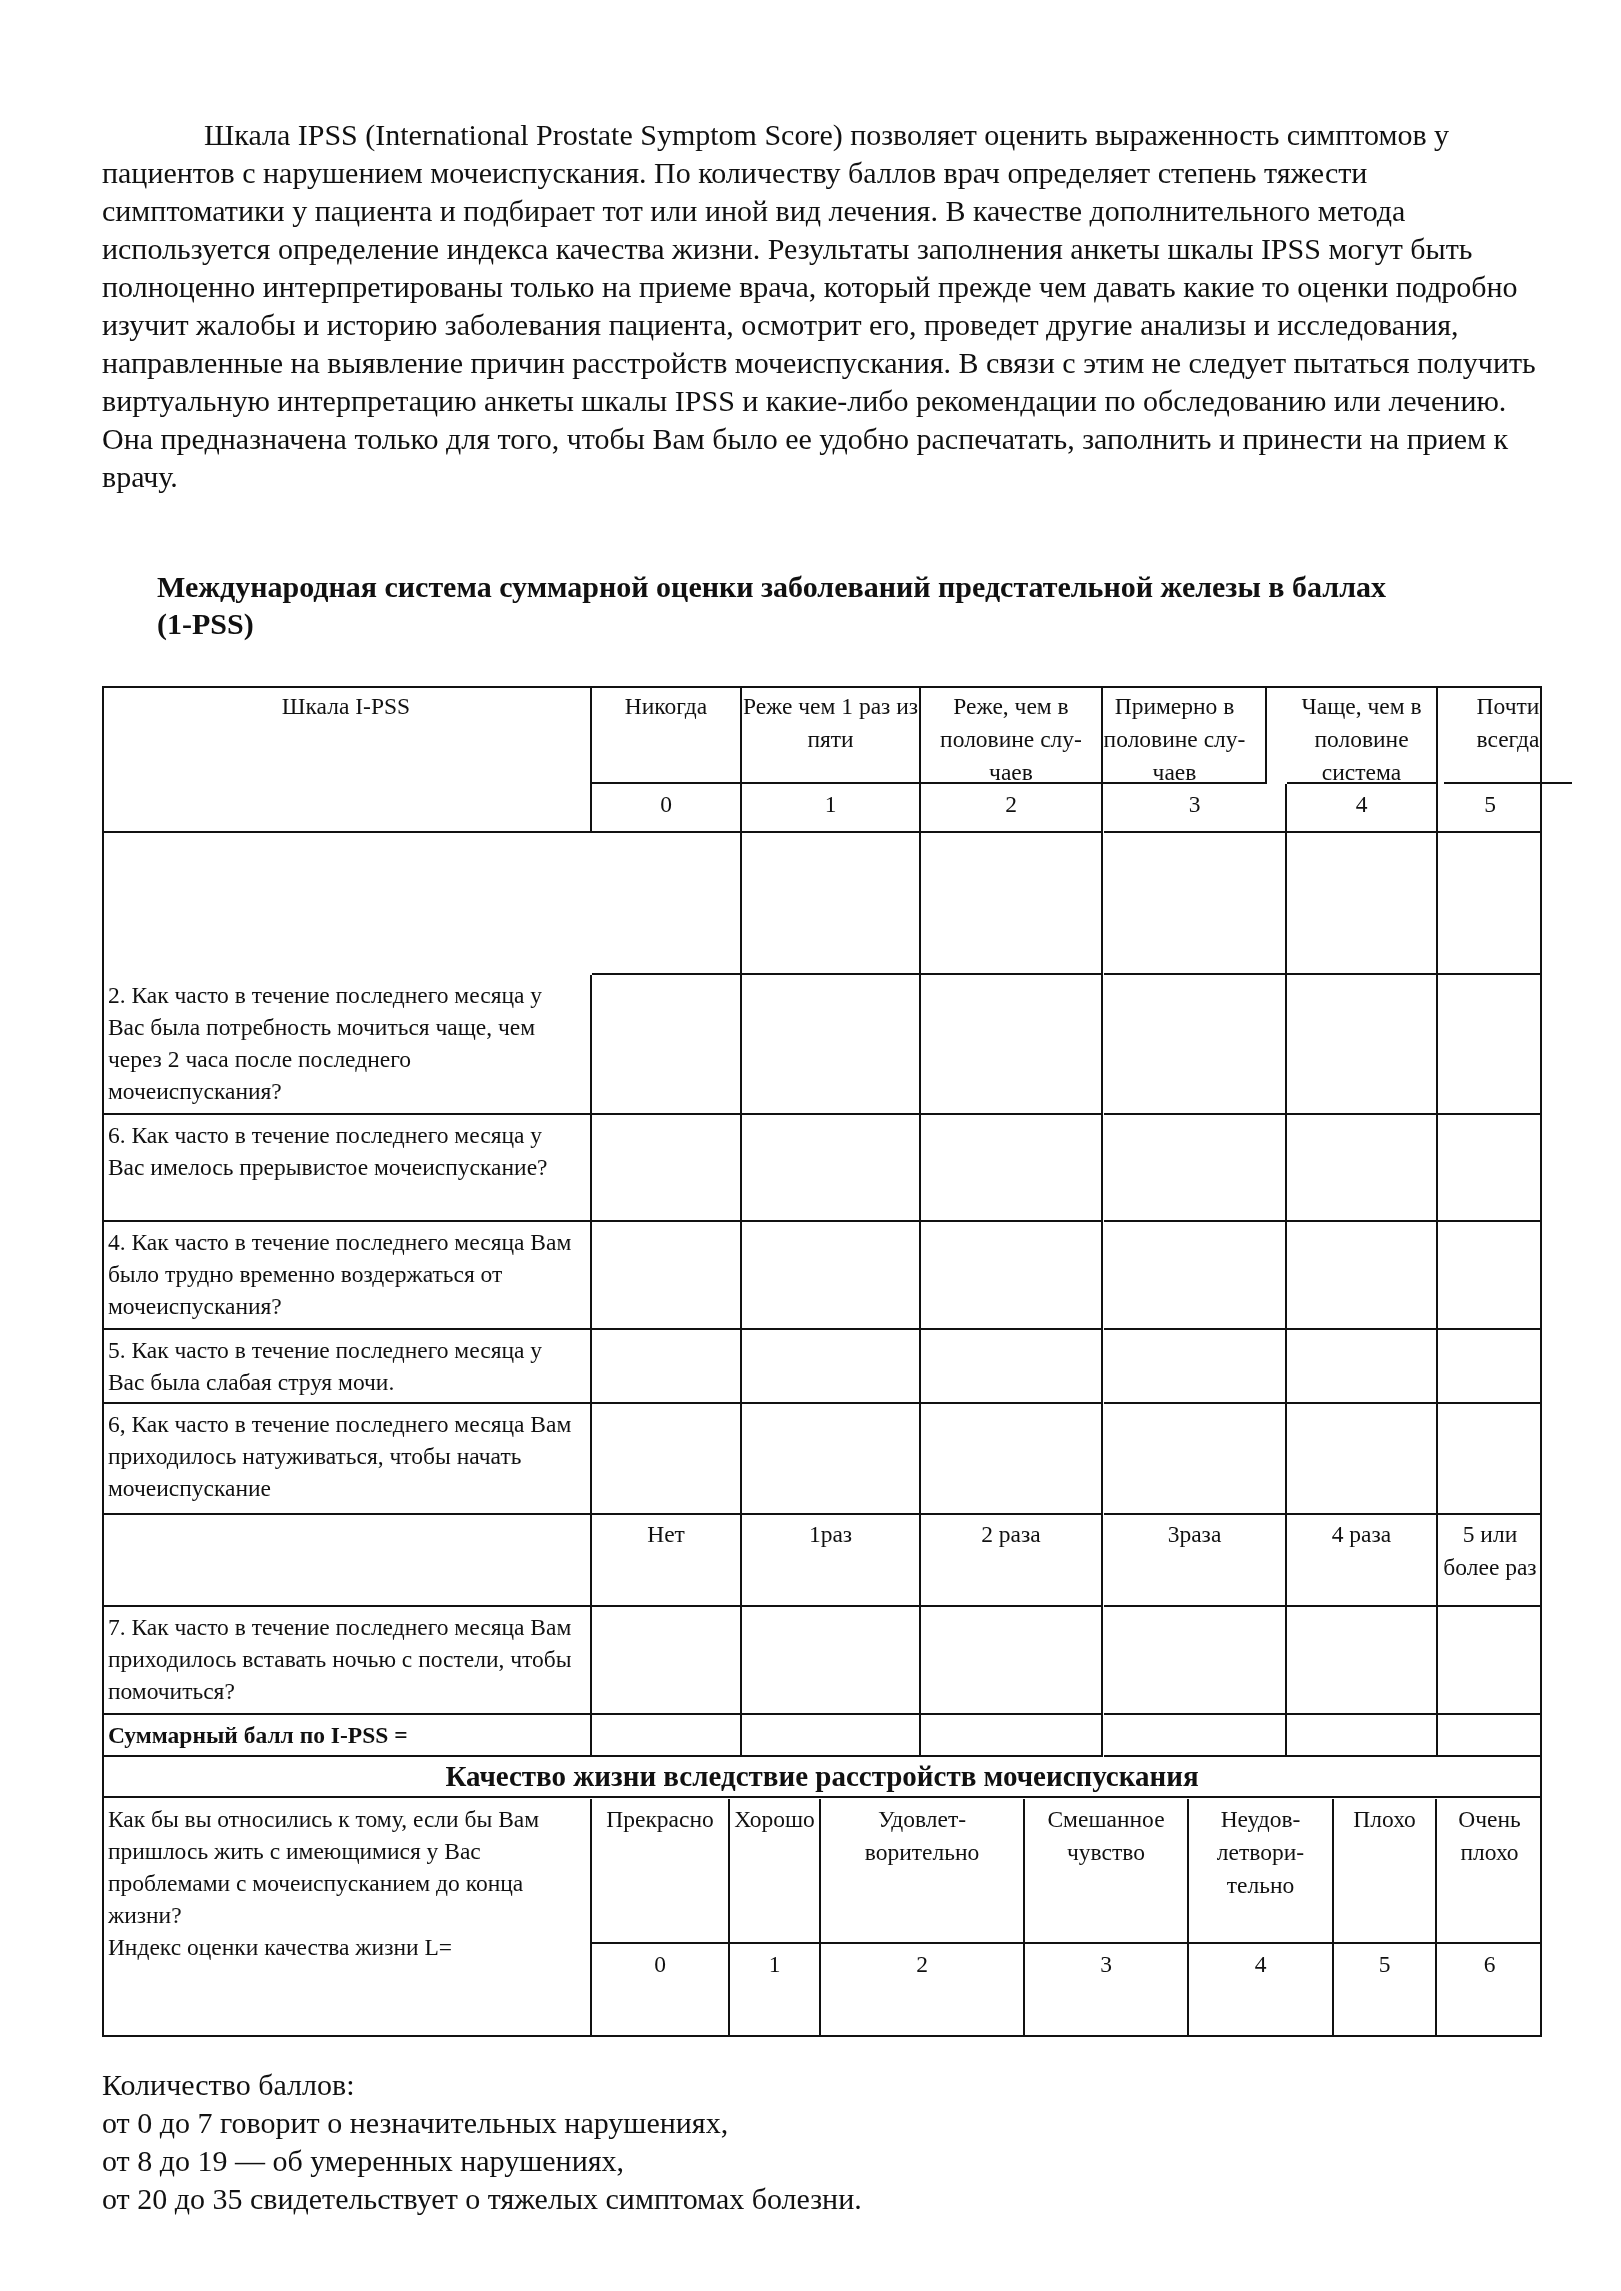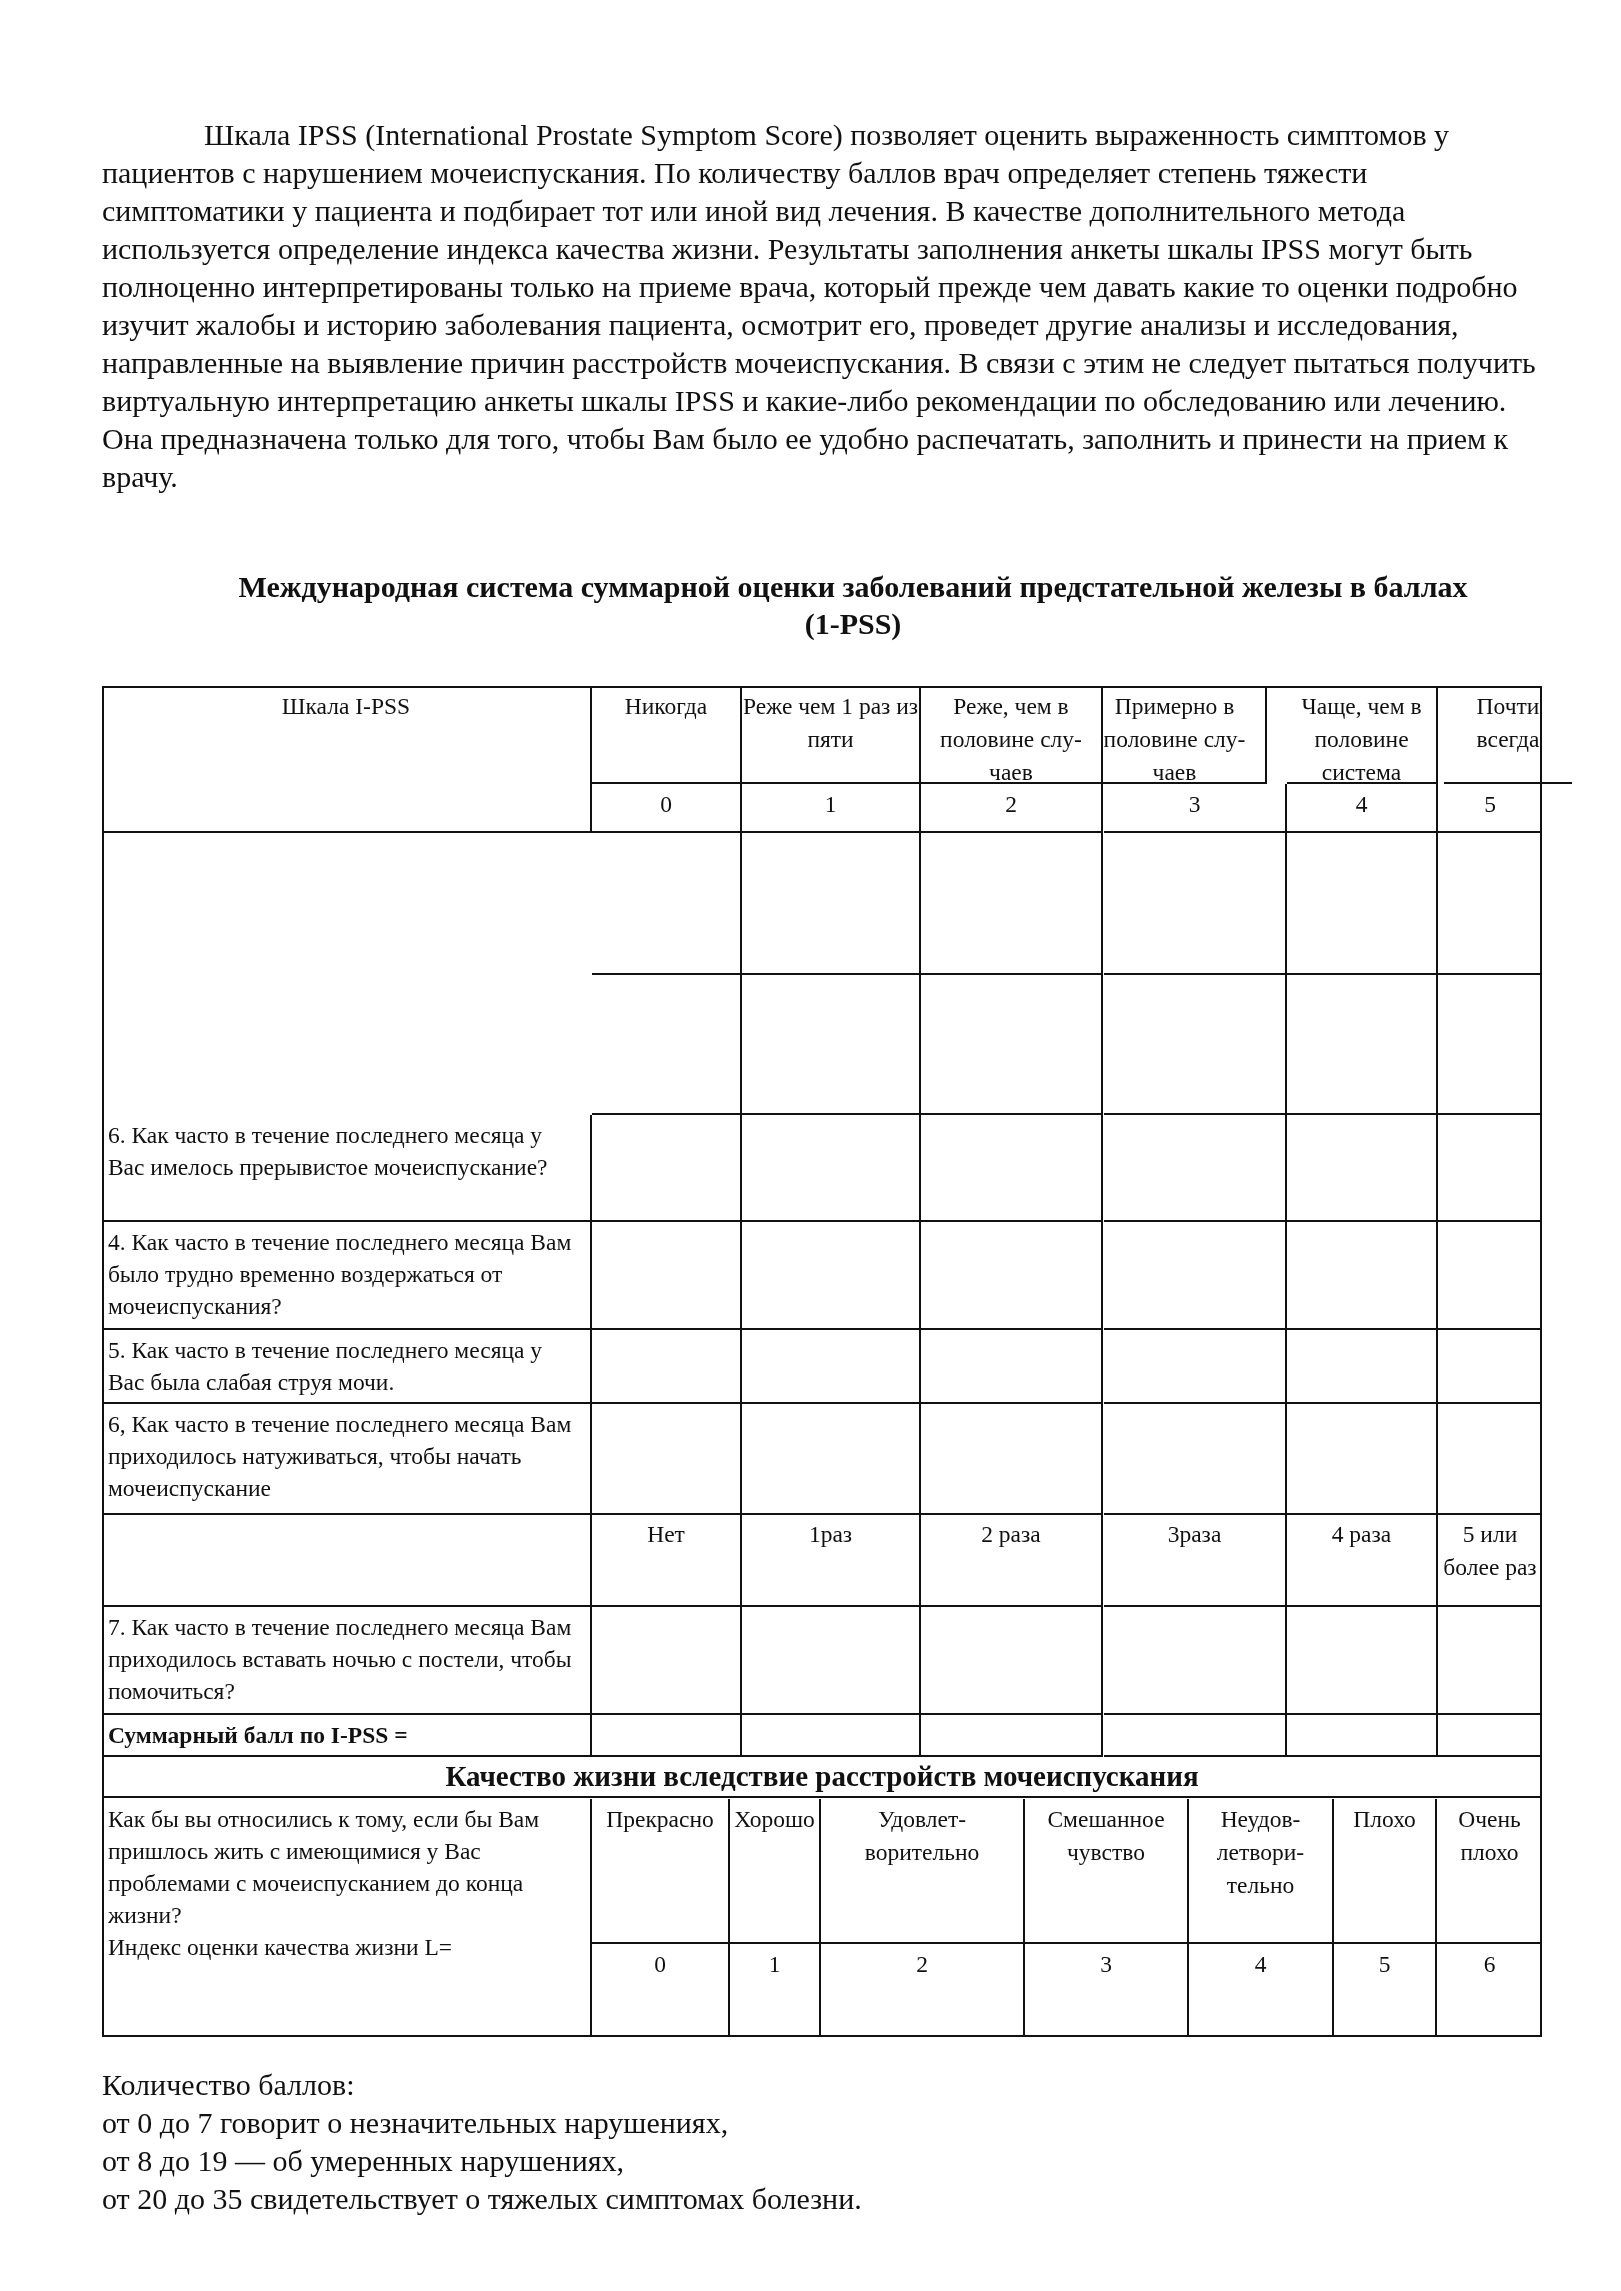--- a/index.html
+++ b/index.html
@@ -1,21 +1,21 @@
 <!DOCTYPE html>
 <html><head>
 <meta charset="utf-8">
 <style>
   html, body { margin: 0; padding: 0; background: #ffffff; }
   body { width: 1621px; height: 2292px; position: relative; overflow: hidden;
          font-family: "Liberation Serif", "DejaVu Serif", serif; color: #111; }
   .intro { position: absolute; left: 102px; top: 116px; width: 1441px;
            font-size: 30px; line-height: 38px; }
   .intro p { margin: 0; text-indent: 102px; }
-  .title { position: absolute; left: 157px; top: 568px; width: 1392px; text-align: center;
+  .title { position: absolute; left: 157px; top: 568px; width: 1392px; 
            font-weight: bold; font-size: 30px; line-height: 37px; }
   .grid { position: absolute; left: 102px; top: 686px; width: 1440px; height: 1351px;
           border: 2px solid #111; box-sizing: border-box; padding-left: 16px; }
   .cell { position: absolute; box-sizing: border-box; border-right: 2px solid #111;
           border-bottom: 2px solid #111; font-size: 23.5px; line-height: 33px; }
   .c { text-align: center; padding-top: 3.9px; }
   .q { padding: 3.9px 5.9px 0 5.9px; font-size: 23.5px; line-height: 32px; }
   .bold { font-weight: bold; }
   .qol-title { text-align: center; font-weight: bold; font-size: 29px; line-height: 39px; }
   .footer { position: absolute; left: 102px; top: 2066px; font-size: 30px; line-height: 38px; }
@@ -47,20 +47,21 @@
     <div class="cell c" style="left: 1183px; top: -2px; width: 151px; height: 98px;">Чаще, чем в половине система</div>
     <div class="cell c" style="left: 1183px; top: 96px; width: 151px; height: 49px;">4</div>
     <div class="cell c noright" style="left: 1340px; top: -2px; width: 128px; height: 98px; text-align: center;">Почти всегда</div>
     <div class="cell c noright" style="left: 1334px; top: 96px; width: 104px; height: 49px;">5</div>
     <div class="cell " style="left: 488px; top: 145px; width: 150px; height: 142px;"></div>
     <div class="cell " style="left: 638px; top: 145px; width: 179px; height: 142px;"></div>
     <div class="cell " style="left: 817px; top: 145px; width: 182px; height: 142px;"></div>
     <div class="cell " style="left: 1000px; top: 145px; width: 183px; height: 142px;"></div>
     <div class="cell " style="left: 1183px; top: 145px; width: 151px; height: 142px;"></div>
     <div class="cell  noright" style="left: 1334px; top: 145px; width: 104px; height: 142px;"></div>
+    <div class="cell q" style="left: -2px; top: 287px; width: 490px; height: 140px;">2. Как часто в течение последнего месяца у Вас была потребность мочиться чаще, чем через 2 часа после последнего мочеиспускания?</div>
     <div class="cell " style="left: 488px; top: 287px; width: 150px; height: 140px;"></div>
     <div class="cell " style="left: 638px; top: 287px; width: 179px; height: 140px;"></div>
     <div class="cell " style="left: 817px; top: 287px; width: 182px; height: 140px;"></div>
     <div class="cell " style="left: 1000px; top: 287px; width: 183px; height: 140px;"></div>
     <div class="cell " style="left: 1183px; top: 287px; width: 151px; height: 140px;"></div>
     <div class="cell  noright" style="left: 1334px; top: 287px; width: 104px; height: 140px;"></div>
     <div class="cell q" style="left: -2px; top: 427px; width: 490px; height: 107px;">6. Как часто в течение последнего месяца у Вас имелось прерывистое мочеиспускание?</div>
     <div class="cell " style="left: 488px; top: 427px; width: 150px; height: 107px;"></div>
     <div class="cell " style="left: 638px; top: 427px; width: 179px; height: 107px;"></div>
     <div class="cell " style="left: 817px; top: 427px; width: 182px; height: 107px;"></div>

